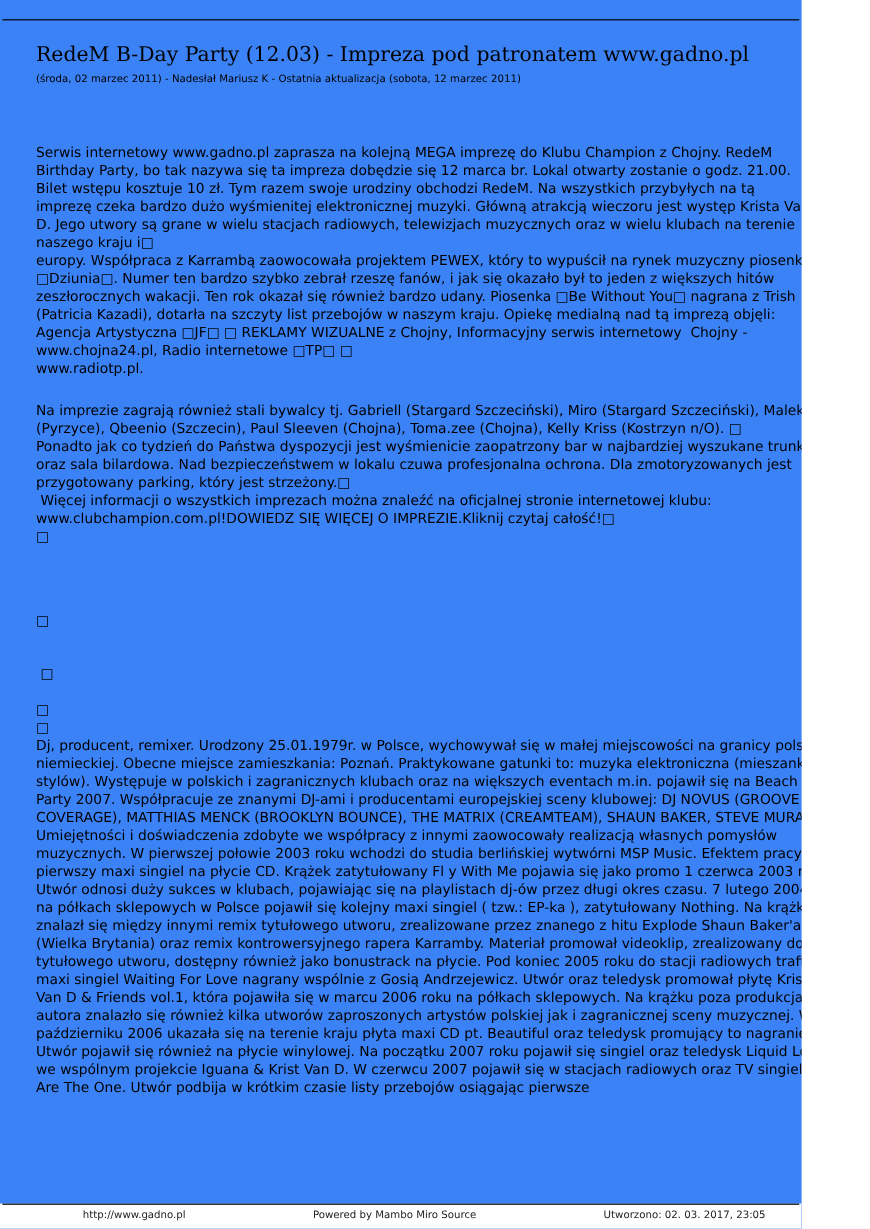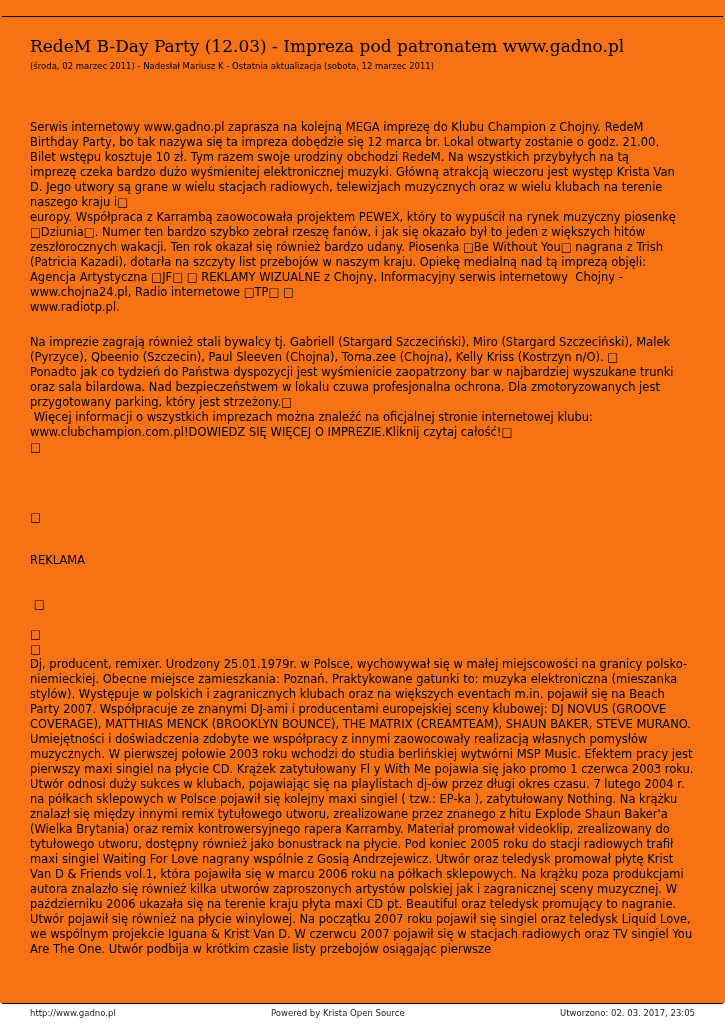--- a/index.html
+++ b/index.html
@@ -2,23 +2,23 @@
 <html><head>
   <meta charset="utf-8">
   <style>
     html, body {
       margin: 0;
       padding: 0;
       background: #ffffff;
     }
     .page {
       position: relative;
-      width: 725px;
+      width: 668px;
       height: 1024px;
-      background: #f97316;
+      background: #3b82f6;
       color: #000000;
       overflow: hidden;
       font-family: "DejaVu Sans", "Liberation Sans", sans-serif;
     }
     .top-rule {
       position: absolute;
       top: 16px;
       left: 2px;
       right: 2px;
       border: 0;
@@ -76,20 +76,21 @@
       margin: 0 2px;
     }
     .footer-row {
       display: flex;
       justify-content: space-between;
       align-items: flex-start;
       padding: 4px 30px 0 30px;
       font-size: 8.5px;
       line-height: 11px;
       color: #222222;
+      margin-left: 39px;
     }
   </style>
 </head>
 <body>
 
 <div class="page">
 
   <hr class="top-rule">
 
   <h1 class="title">RedeM B-Day Party (12.03) - Impreza pod patronatem www.gadno.pl</h1>
@@ -102,33 +103,32 @@
 europy. Współpraca z Karrambą zaowocowała projektem PEWEX, który to wypuścił na rynek muzyczny piosenkę □Dziunia□. Numer ten bardzo szybko zebrał rzeszę fanów, i jak się okazało był to jeden z większych hitów zeszłorocznych wakacji. Ten rok okazał się również bardzo udany. Piosenka □Be Without You□ nagrana z Trish (Patricia Kazadi), dotarła na szczyty list przebojów w naszym kraju. Opiekę medialną nad tą imprezą objęli: Agencja Artystyczna □JF□ □ REKLAMY WIZUALNE z Chojny, Informacyjny serwis internetowy  Chojny - www.chojna24.pl, Radio internetowe □TP□ □
 www.radiotp.pl.</p>
 
     <p class="para">Na imprezie zagrają również stali bywalcy tj. Gabriell (Stargard Szczeciński), Miro (Stargard Szczeciński), Malek (Pyrzyce), Qbeenio (Szczecin), Paul Sleeven (Chojna), Toma.zee (Chojna), Kelly Kriss (Kostrzyn n/O). □
 Ponadto jak co tydzień do Państwa dyspozycji jest wyśmienicie zaopatrzony bar w najbardziej wyszukane trunki oraz sala bilardowa. Nad bezpieczeństwem w lokalu czuwa profesjonalna ochrona. Dla zmotoryzowanych jest przygotowany parking, który jest strzeżony.□
  Więcej informacji o wszystkich imprezach można znaleźć na oficjalnej stronie internetowej klubu: www.clubchampion.com.pl!DOWIEDZ SIĘ WIĘCEJ O IMPREZIE.Kliknij czytaj całość!□
 □</p>
 
     <p class="square-line sq-1">□</p>
 
-    <p class="reklama">REKLAMA</p>
 
     <p class="square-line sq-2"> □</p>
 
     <p class="square-line sq-3">□
 □</p>
 
     <p class="para bio">Dj, producent, remixer. Urodzony 25.01.1979r. w Polsce, wychowywał się w małej miejscowości na granicy polsko-niemieckiej. Obecne miejsce zamieszkania: Poznań. Praktykowane gatunki to: muzyka elektroniczna (mieszanka stylów). Występuje w polskich i zagranicznych klubach oraz na większych eventach m.in. pojawił się na Beach Party 2007. Współpracuje ze znanymi DJ-ami i producentami europejskiej sceny klubowej: DJ NOVUS (GROOVE COVERAGE), MATTHIAS MENCK (BROOKLYN BOUNCE), THE MATRIX (CREAMTEAM), SHAUN BAKER, STEVE MURANO. Umiejętności i doświadczenia zdobyte we współpracy z innymi zaowocowały realizacją własnych pomysłów muzycznych. W pierwszej połowie 2003 roku wchodzi do studia berlińskiej wytwórni MSP Music. Efektem pracy jest pierwszy maxi singiel na płycie CD. Krążek zatytułowany Fl y With Me pojawia się jako promo 1 czerwca 2003 roku. Utwór odnosi duży sukces w klubach, pojawiając się na playlistach dj-ów przez długi okres czasu. 7 lutego 2004 r. na półkach sklepowych w Polsce pojawił się kolejny maxi singiel ( tzw.: EP-ka ), zatytułowany Nothing. Na krążku znalazł się między innymi remix tytułowego utworu, zrealizowane przez znanego z hitu Explode Shaun Baker'a (Wielka Brytania) oraz remix kontrowersyjnego rapera Karramby. Materiał promował videoklip, zrealizowany do tytułowego utworu, dostępny również jako bonustrack na płycie. Pod koniec 2005 roku do stacji radiowych trafił maxi singiel Waiting For Love nagrany wspólnie z Gosią Andrzejewicz. Utwór oraz teledysk promował płytę Krist Van D &amp; Friends vol.1, która pojawiła się w marcu 2006 roku na półkach sklepowych. Na krążku poza produkcjami autora znalazło się również kilka utworów zaproszonych artystów polskiej jak i zagranicznej sceny muzycznej. W październiku 2006 ukazała się na terenie kraju płyta maxi CD pt. Beautiful oraz teledysk promujący to nagranie. Utwór pojawił się również na płycie winylowej. Na początku 2007 roku pojawił się singiel oraz teledysk Liquid Love, we wspólnym projekcie Iguana &amp; Krist Van D. W czerwcu 2007 pojawił się w stacjach radiowych oraz TV singiel You Are The One. Utwór podbija w krótkim czasie listy przebojów osiągając pierwsze</p>
 
   </div>
 
   <div class="footer">
     <div class="footer-rule"></div>
     <div class="footer-row">
       <span>http://www.gadno.pl</span>
-      <span>Powered by Krista Open Source</span>
+      <span>Powered by Mambo Miro Source</span>
       <span>Utworzono: 02. 03. 2017, 23:05</span>
     </div>
   </div>
 
 </div>
 
 </body></html>

